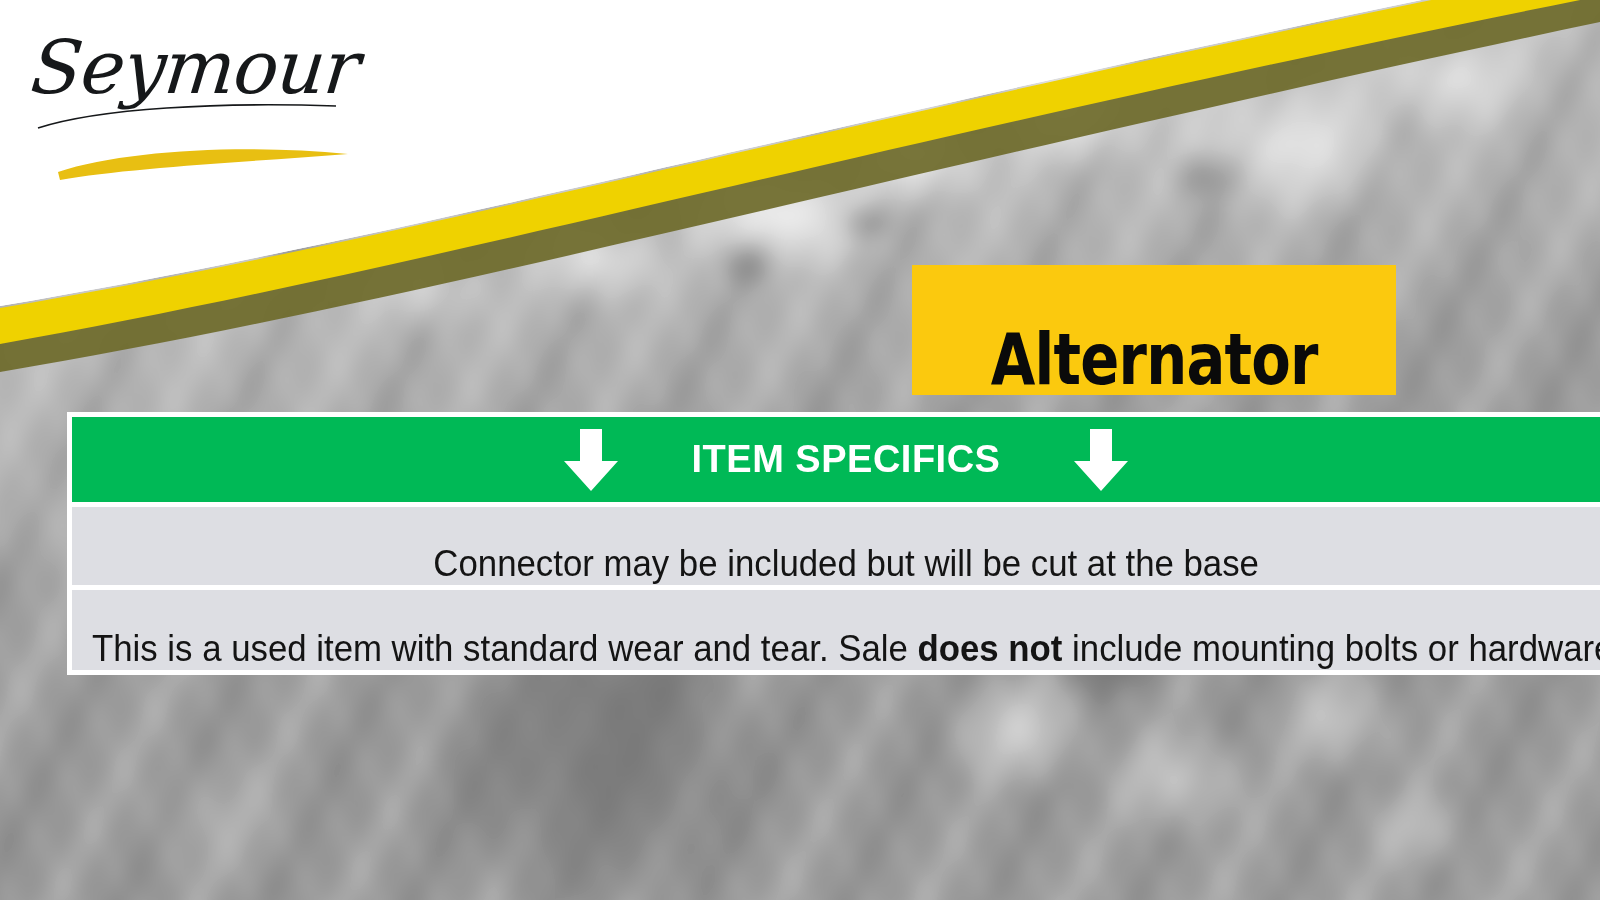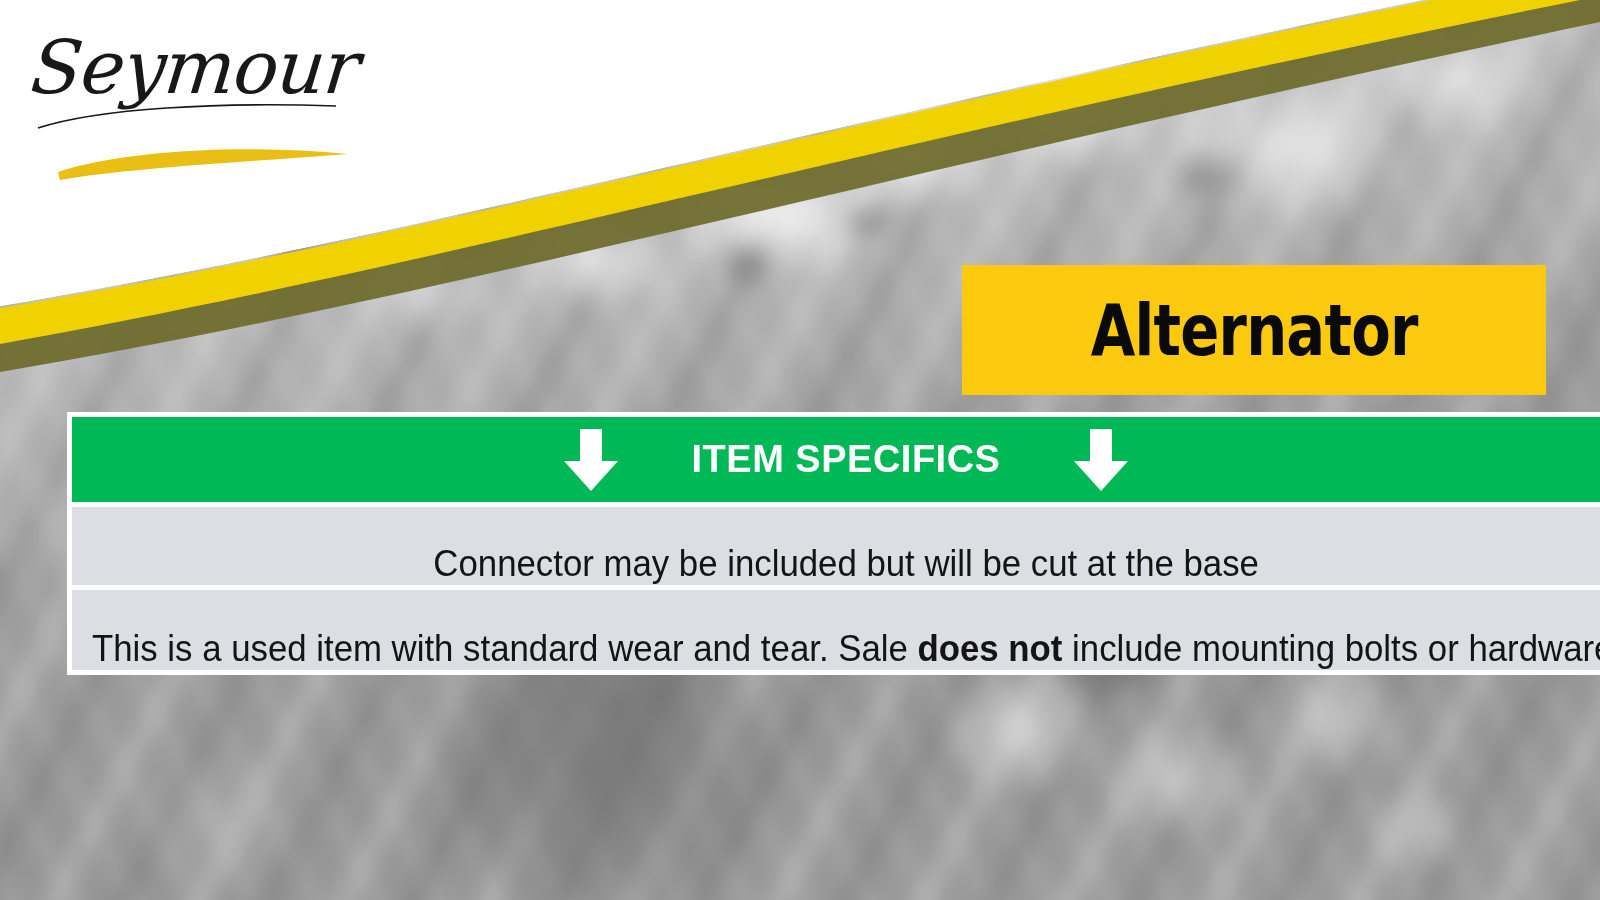--- a/index.html
+++ b/index.html
@@ -97,24 +97,24 @@
     font-weight:bold;
     font-size:30px;
     letter-spacing:9px;
     color:#e8bf12;
   }
   .logo-swoosh { position:absolute; left:0; top:80px; width:320px; height:80px; }
 
   
   .title-badge {
     position:absolute;
-    left:962px; top:265px;
-    width:584px; height:130px;
+    left:912px; top:265px;
+    width:484px; height:130px;
     background:#FBC90E;
-    display:flex; align-items:center; justify-content:center;
+    display:flex; align-items:flex-end; justify-content:center;
   }
   .title-badge-text {
     font-family:"DejaVu Sans", sans-serif;
     font-weight:bold;
     font-size:72px;
     line-height:1;
     color:#0a0a0a;
     letter-spacing:-1px;
     transform:scaleX(.80);
     transform-origin:center;

